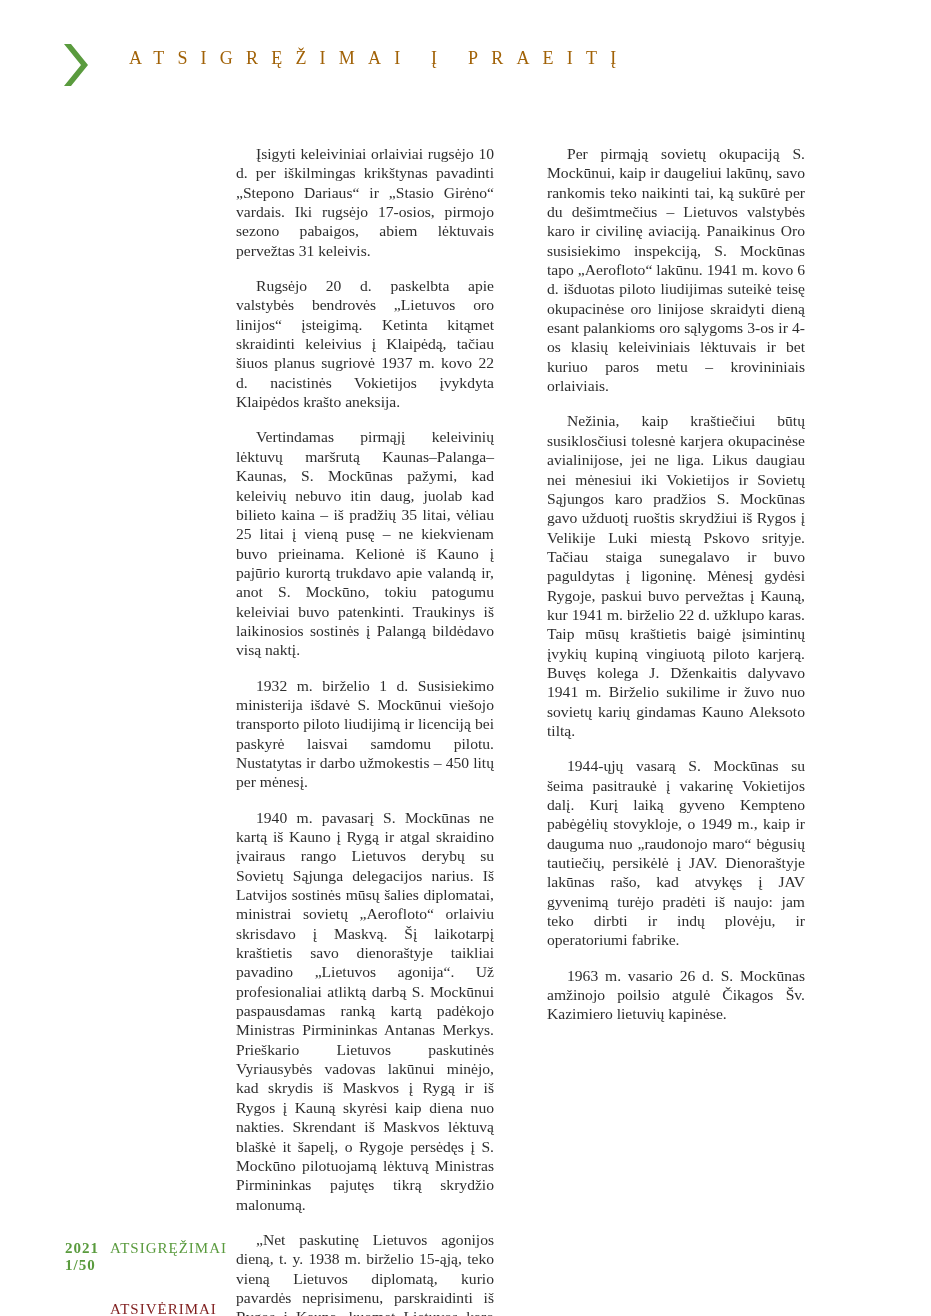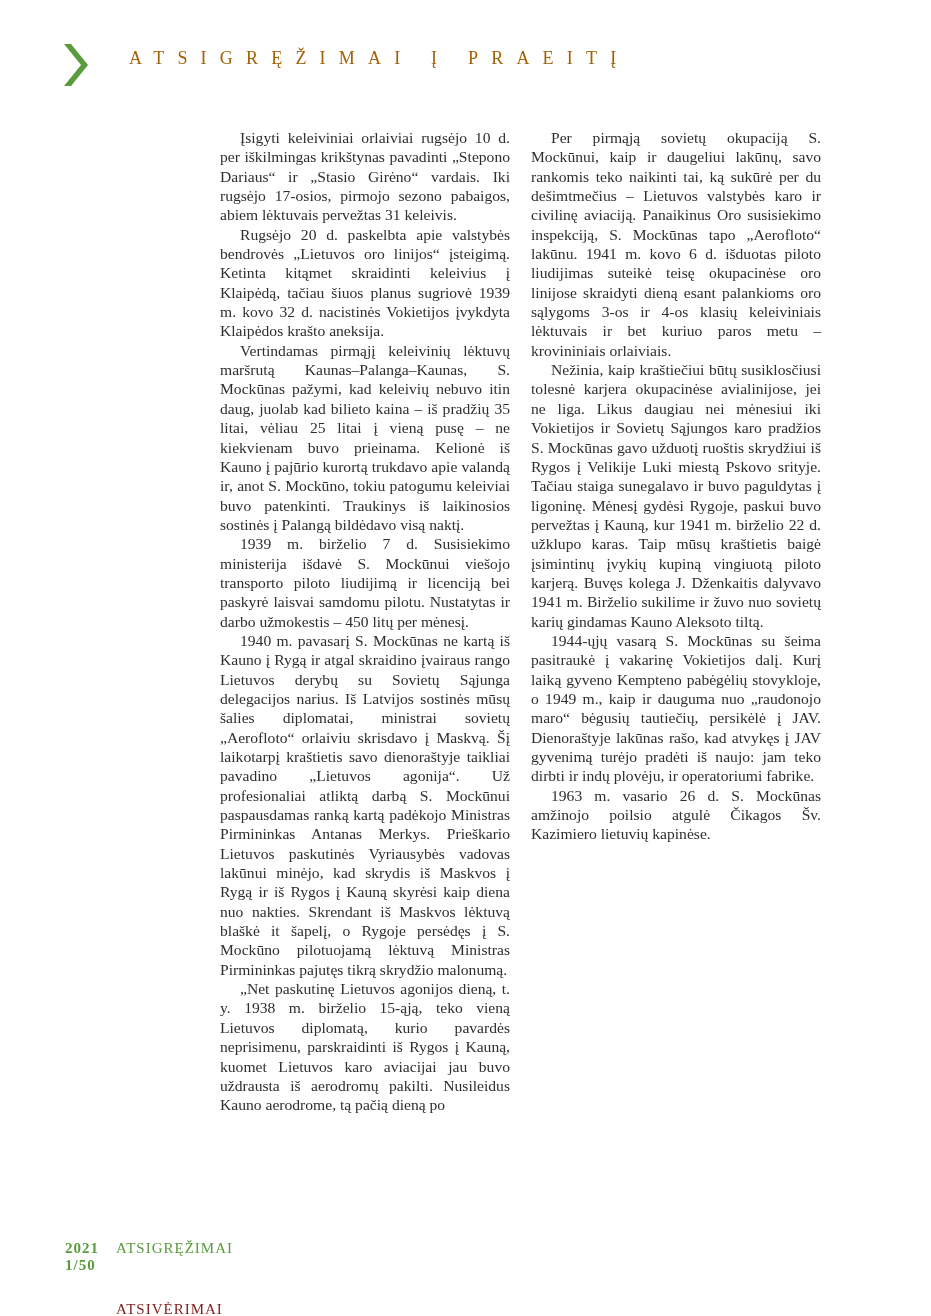--- a/index.html
+++ b/index.html
@@ -2,42 +2,42 @@
 <html><head>
 <meta charset="utf-8">
 <style>
   html, body { margin: 0; padding: 0; background: #ffffff; }
   body { width: 931px; height: 1316px; position: relative; overflow: hidden; font-family: "DejaVu Serif", "Liberation Serif", serif; }
   .chevron { position: absolute; left: 64px; top: 44px; width: 26px; height: 42px; }
   .running-head { position: absolute; left: 117px; top: 48px; font-family: "Liberation Serif", serif; font-size: 18px; color: #a16207; letter-spacing: 13.2px; white-space: nowrap; margin-left: 12px; }
   .col { position: absolute; top: 128px; width: 290px; font-family: "Liberation Serif", serif; font-size: 15.6px; line-height: 19.35px; color: #2e2e2e; text-align: justify; hyphens: manual; }
   .col-left { left: 220px; }
   .col-right { left: 531px; }
-  .col p { margin: 0; text-indent: 20px; }
+  .col p { margin: 16px; text-indent: 20px; }
   .col p.cont { text-indent: 0; }
   .footer { position: absolute; left: 65px; top: 1240px; font-family: "Liberation Serif", serif; font-size: 15px; line-height: 17px; }
-  .footer .row { display: flex; gap: 6px; }
+  .footer .row { display: flex; }
   .footer .num { color: #5a9b3e; font-weight: bold; width: 45px; letter-spacing: 1px; }
   .footer .mag { color: #5a9b3e; letter-spacing: 1px; }
   .footer .mag2 { color: #7f1d1d; letter-spacing: 1px; margin-top: 44px; }
 </style>
 </head>
 <body>
 
 <svg class="chevron" viewBox="0 0 26 42">
   <polygon points="0,0 7,0 24,21 7,42 0,42 17,21" fill="#5a9b3e"></polygon>
   <polygon points="0,9 4,9 14,21 4,33 0,33 10,21" fill="#ffffff"></polygon>
 </svg>
 <div class="running-head">ATSIGRĘŽIMAI Į PRAEITĮ</div>
 
 <div class="col col-left">
   <p>Įsigyti keleiviniai orlaiviai rugsėjo 10 d. per iškilmingas krikštynas pavadinti „Stepono Dariaus“ ir „Stasio Girėno“ vardais. Iki rugsėjo 17-osios, pirmojo sezono pabaigos, abiem lėktuvais pervežtas 31 keleivis.</p>
-  <p>Rugsėjo 20 d. paskelbta apie valstybės bendrovės „Lietuvos oro linijos“ įsteigimą. Ketinta kitąmet skraidinti keleivius į Klaipėdą, tačiau šiuos planus sugriovė 1939 m. kovo 32 d. nacistinės Vokietijos įvykdyta Klaipėdos krašto aneksija.</p>
+  <p>Rugsėjo 20 d. paskelbta apie valstybės bendrovės „Lietuvos oro linijos“ įsteigimą. Ketinta kitąmet skraidinti keleivius į Klaipėdą, tačiau šiuos planus sugriovė 1937 m. kovo 22 d. nacistinės Vokietijos įvykdyta Klaipėdos krašto aneksija.</p>
   <p>Vertindamas pirmąjį keleivinių lėktuvų maršrutą Kaunas–Palanga–Kaunas, S. Mockūnas pažymi, kad keleivių nebuvo itin daug, juolab kad bilieto kaina – iš pradžių 35 litai, vėliau 25 litai į vieną pusę – ne kiekvienam buvo prieinama. Kelionė iš Kauno į pajūrio kurortą trukdavo apie valandą ir, anot S. Mockūno, tokiu patogumu keleiviai buvo patenkinti. Traukinys iš laikinosios sostinės į Palangą bildėdavo visą naktį.</p>
-  <p>1939 m. birželio 7 d. Susisiekimo ministerija išdavė S. Mockūnui viešojo transporto piloto liudijimą ir licenciją bei paskyrė laisvai samdomu pilotu. Nustatytas ir darbo užmokestis – 450 litų per mėnesį.</p>
+  <p>1932 m. birželio 1 d. Susisiekimo ministerija išdavė S. Mockūnui viešojo transporto piloto liudijimą ir licenciją bei paskyrė laisvai samdomu pilotu. Nustatytas ir darbo užmokestis – 450 litų per mėnesį.</p>
   <p>1940 m. pavasarį S. Mockūnas ne kartą iš Kauno į Rygą ir atgal skraidino įvairaus rango Lietuvos derybų su Sovietų Sąjunga delegacijos narius. Iš Latvijos sostinės mūsų šalies diplomatai, ministrai sovietų „Aerofloto“ orlaiviu skrisdavo į Maskvą. Šį laikotarpį kraštietis savo dienoraštyje taikliai pavadino „Lietuvos agonija“. Už profesionaliai atliktą darbą S. Mockūnui paspausdamas ranką kartą padėkojo Ministras Pirmininkas Antanas Merkys. Prieškario Lietuvos paskutinės Vyriausybės vadovas lakūnui minėjo, kad skrydis iš Maskvos į Rygą ir iš Rygos į Kauną skyrėsi kaip diena nuo nakties. Skrendant iš Maskvos lėktuvą blaškė it šapelį, o Rygoje persėdęs į S. Mockūno pilotuojamą lėktuvą Ministras Pirmininkas pajutęs tikrą skrydžio malonumą.</p>
   <p>„Net paskutinę Lietuvos agonijos dieną, t. y. 1938 m. birželio 15-ąją, teko vieną Lietuvos diplomatą, kurio pavardės neprisimenu, parskraidinti iš Rygos į Kauną, kuomet Lietuvos karo aviacijai jau buvo uždrausta iš aerodromų pakilti. Nusileidus Kauno aerodrome, tą pačią dieną po</p>
 </div>
 
 <div class="col col-right">
   <p>Per pirmąją sovietų okupaciją S. Mockūnui, kaip ir daugeliui lakūnų, savo rankomis teko naikinti tai, ką sukūrė per du dešimtmečius – Lietuvos valstybės karo ir civilinę aviaciją. Panaikinus Oro susisiekimo inspekciją, S. Mockūnas tapo „Aerofloto“ lakūnu. 1941 m. kovo 6 d. išduotas piloto liudijimas suteikė teisę okupacinėse oro linijose skraidyti dieną esant palankioms oro sąlygoms 3-os ir 4-os klasių keleiviniais lėktuvais ir bet kuriuo paros metu – krovininiais orlaiviais.</p>
   <p>Nežinia, kaip kraštiečiui būtų susiklosčiusi tolesnė karjera okupacinėse avialinijose, jei ne liga. Likus daugiau nei mėnesiui iki Vokietijos ir Sovietų Sąjungos karo pradžios S. Mockūnas gavo užduotį ruoštis skrydžiui iš Rygos į Velikije Luki miestą Pskovo srityje. Tačiau staiga sunegalavo ir buvo paguldytas į ligoninę. Mėnesį gydėsi Rygoje, paskui buvo pervežtas į Kauną, kur 1941 m. birželio 22 d. užklupo karas. Taip mūsų kraštietis baigė įsimintinų įvykių kupiną vingiuotą piloto karjerą. Buvęs kolega J. Dženkaitis dalyvavo 1941 m. Birželio sukilime ir žuvo nuo sovietų karių gindamas Kauno Aleksoto tiltą.</p>
   <p>1944-ųjų vasarą S. Mockūnas su šeima pasitraukė į vakarinę Vokietijos dalį. Kurį laiką gyveno Kempteno pabėgėlių stovykloje, o 1949 m., kaip ir dauguma nuo „raudonojo maro“ bėgusių tautiečių, persikėlė į JAV. Dienoraštyje lakūnas rašo, kad atvykęs į JAV gyvenimą turėjo pradėti iš naujo: jam teko dirbti ir indų plovėju, ir operatoriumi fabrike.</p>
   <p>1963 m. vasario 26 d. S. Mockūnas amžinojo poilsio atgulė Čikagos Šv. Kazimiero lietuvių kapinėse.</p>
 </div>

